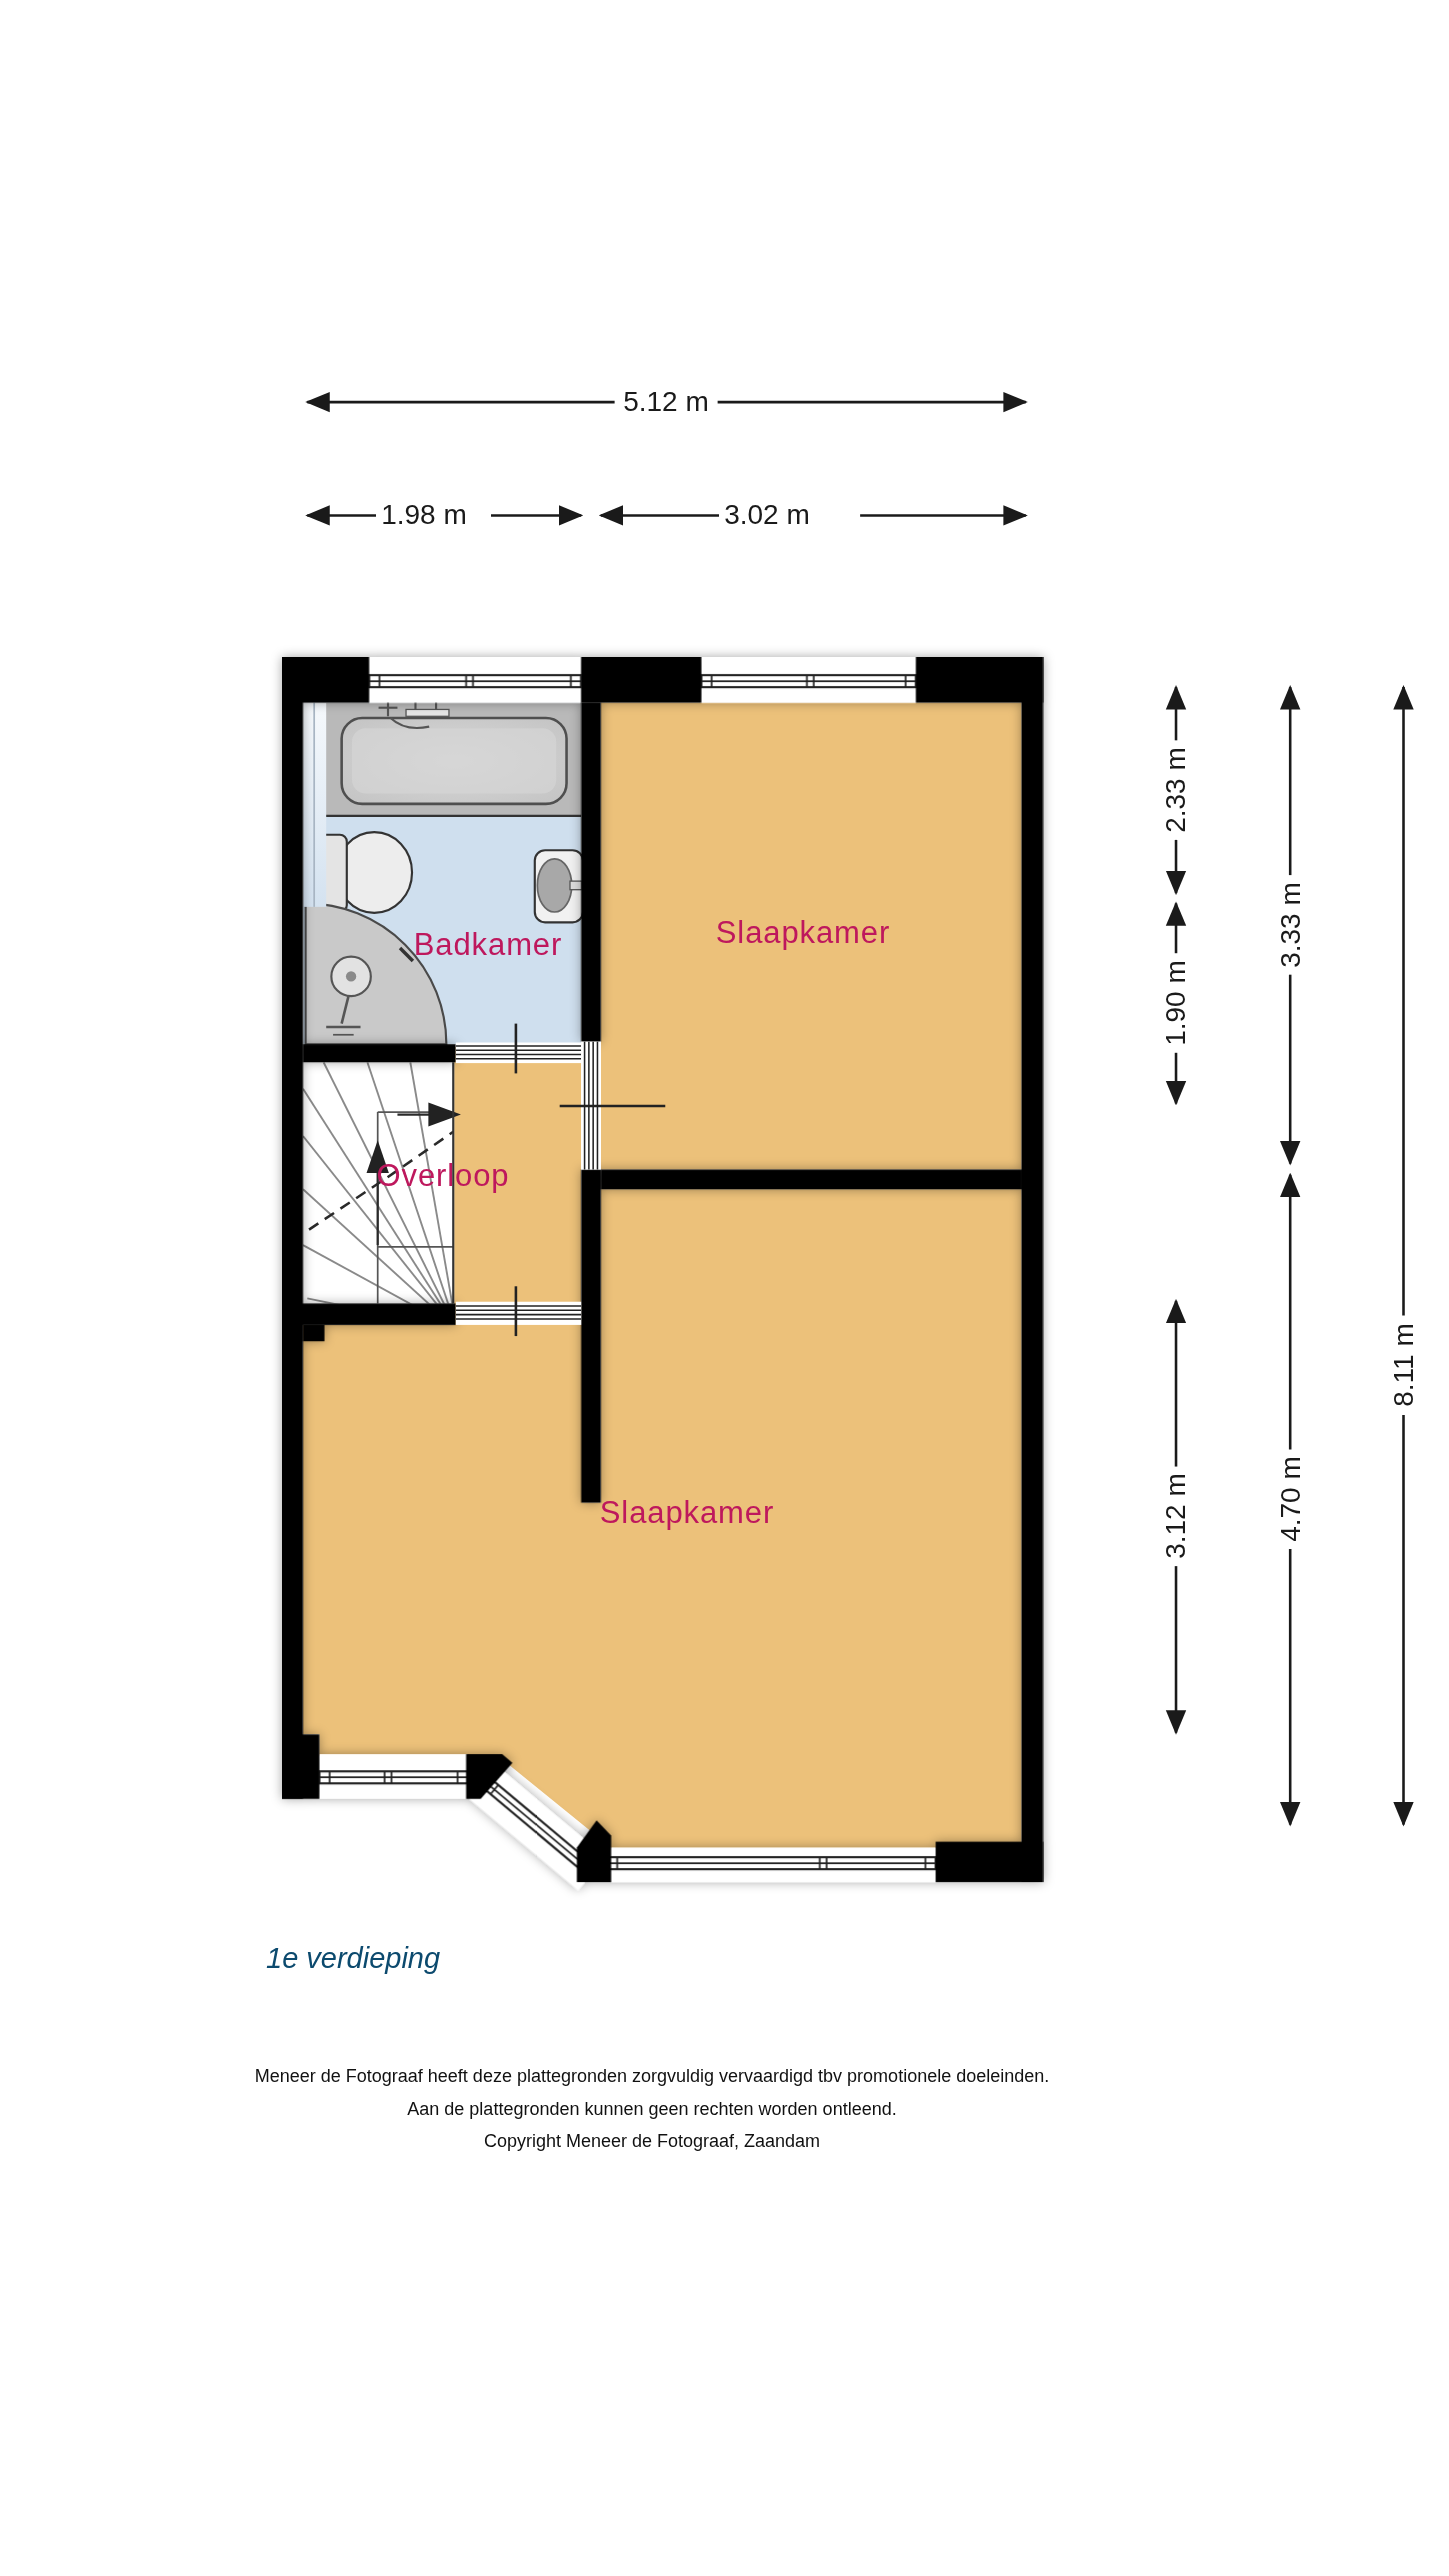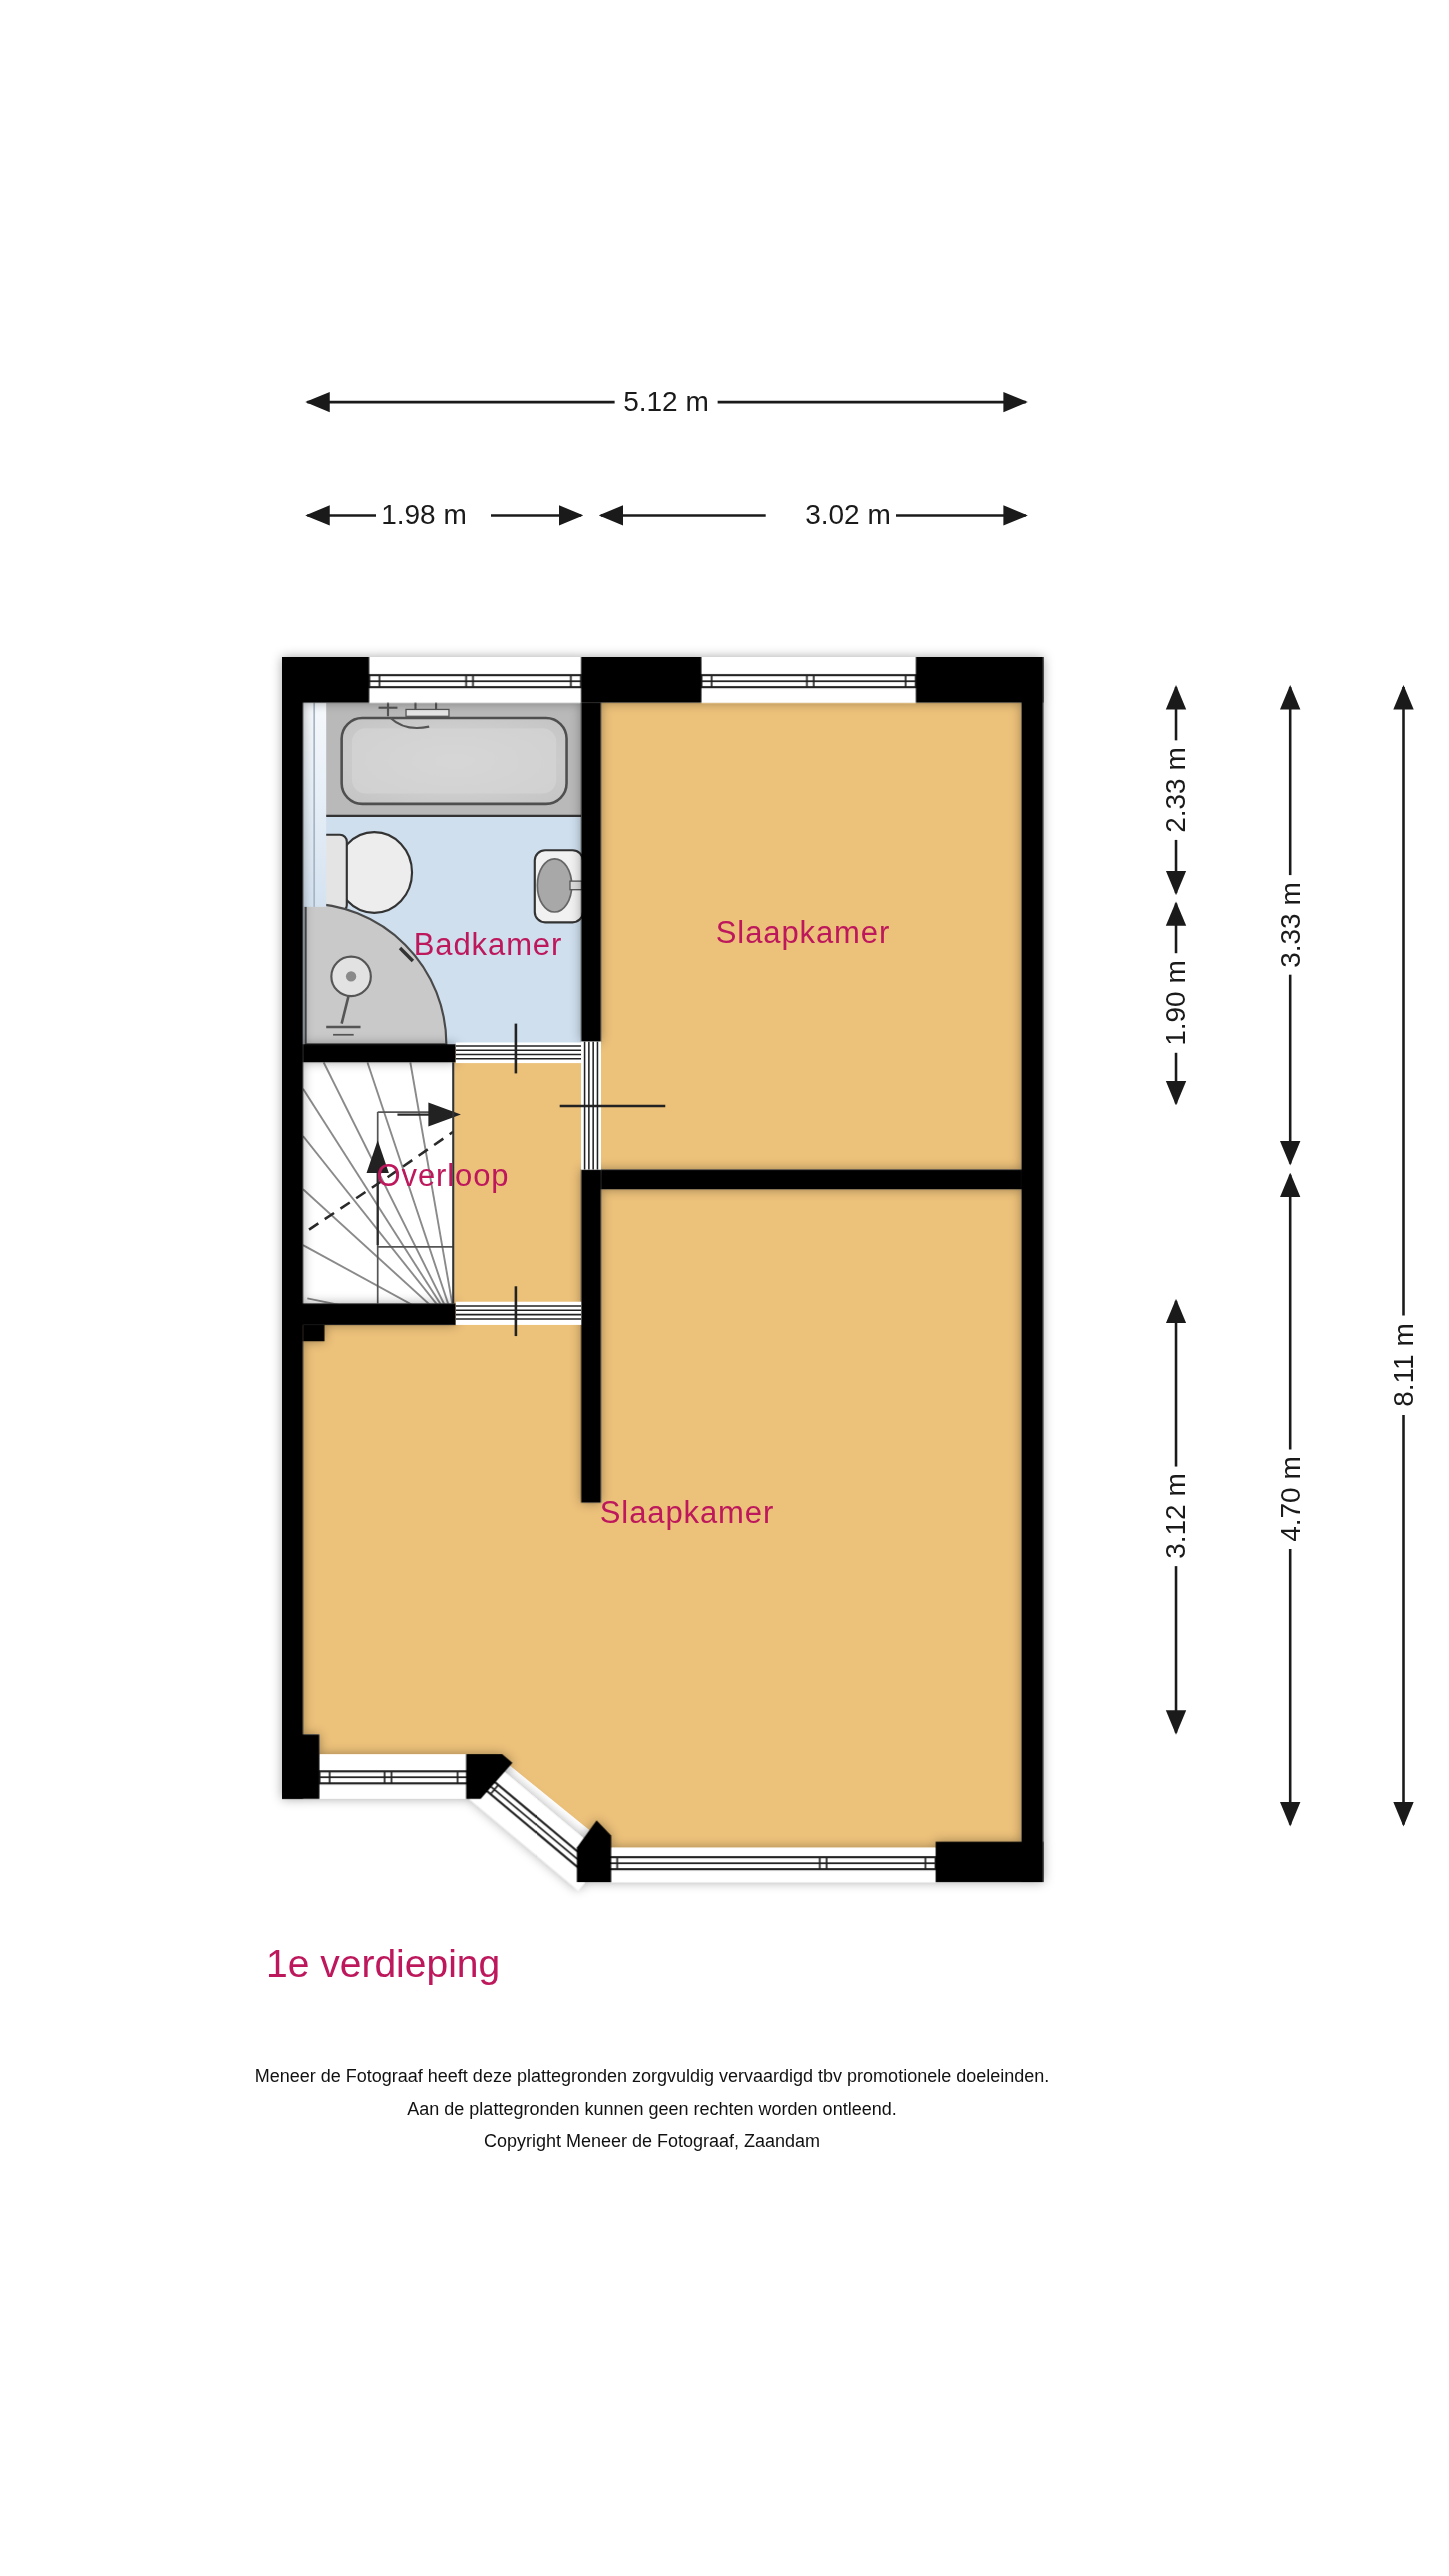--- a/index.html
+++ b/index.html
@@ -3,21 +3,21 @@
 <meta charset="utf-8">
 <style>
   html,body{margin:0;padding:0;}
   body{background:#fff;font-family:"Liberation Sans", sans-serif;}
   .canvas{position:relative;width:1449px;height:2160px;background:var(--c-page_bg,#ffffff);overflow:hidden;}
   .plan-svg{position:absolute;left:0;top:0;}
   .label{position:absolute;white-space:nowrap;color:#be185d;}
   .room-label{font-size:31px;letter-spacing:0.9px;transform:translate(-50%,-50%);}
   .dim-label{font-size:28px;color:var(--c-dimension,#1a1a1a);transform:translate(-50%,-50%);background:#fff;padding:0 5.2px;}
   .dim-label.vertical{transform:translate(-50%,-50%) rotate(-90deg);}
-  .floor-title{font-size:39px;color:#be185d;}
+  .floor-title{font-size:29px;color:#0c4a6e;font-style:italic;}
   .footer-line{position:absolute;left:652px;transform:translateX(-50%);font-size:18px;color:#111;white-space:nowrap;}
   
   .wall{fill:var(--c-wall,#000000);}
   .floor-tan{fill:var(--c-floor,#ecc17a);}
   .floor-blue{fill:var(--c-bathroom_floor,#cfdfee);}
   .win-band{fill:#ffffff;}
   .win-frame{stroke:#222;stroke-width:2.5;fill:#ffffff;}
   .win-line{stroke:#222;stroke-width:2;}
   .dim-line{stroke:var(--c-dimension,#1a1a1a);stroke-width:3;}
   .door-line{stroke:#222;stroke-width:1.8;}
@@ -226,21 +226,21 @@
       <line class="dim-line" x1="1503" y1="1368" x2="1503" y2="1688" marker-start="url(#dimarrow)"></line>
       <line class="dim-line" x1="1503" y1="1804" x2="1503" y2="2125" marker-end="url(#dimarrow)"></line>
 
       <line class="dim-line" x1="1635" y1="800" x2="1635" y2="1532" marker-start="url(#dimarrow)"></line>
       <line class="dim-line" x1="1635" y1="1648" x2="1635" y2="2125" marker-end="url(#dimarrow)"></line>
     </g>
   </svg>
 
   <div class="label dim-label" style="left:666px;top:402px;">5.12 m</div>
   <div class="label dim-label" style="left:424px;top:515px;">1.98 m</div>
-  <div class="label dim-label" style="left:848px;top:515px;">3.02 m</div>
+  <div class="label dim-label" style="left:767px;top:515px;">3.02 m</div>
   <div class="label dim-label vertical" style="left:1176px;top:790px;">2.33 m</div>
   <div class="label dim-label vertical" style="left:1176px;top:1003px;">1.90 m</div>
   <div class="label dim-label vertical" style="left:1176px;top:1516px;">3.12 m</div>
   <div class="label dim-label vertical" style="left:1291px;top:925px;">3.33 m</div>
   <div class="label dim-label vertical" style="left:1291px;top:1499px;">4.70 m</div>
   <div class="label dim-label vertical" style="left:1404px;top:1365px;">8.11 m</div>
 
   <div class="label room-label" style="left:488px;top:945px;">Badkamer</div>
   <div class="label room-label" style="left:803px;top:933px;">Slaapkamer</div>
   <div class="label room-label" style="left:443px;top:1176px;">Overloop</div>

